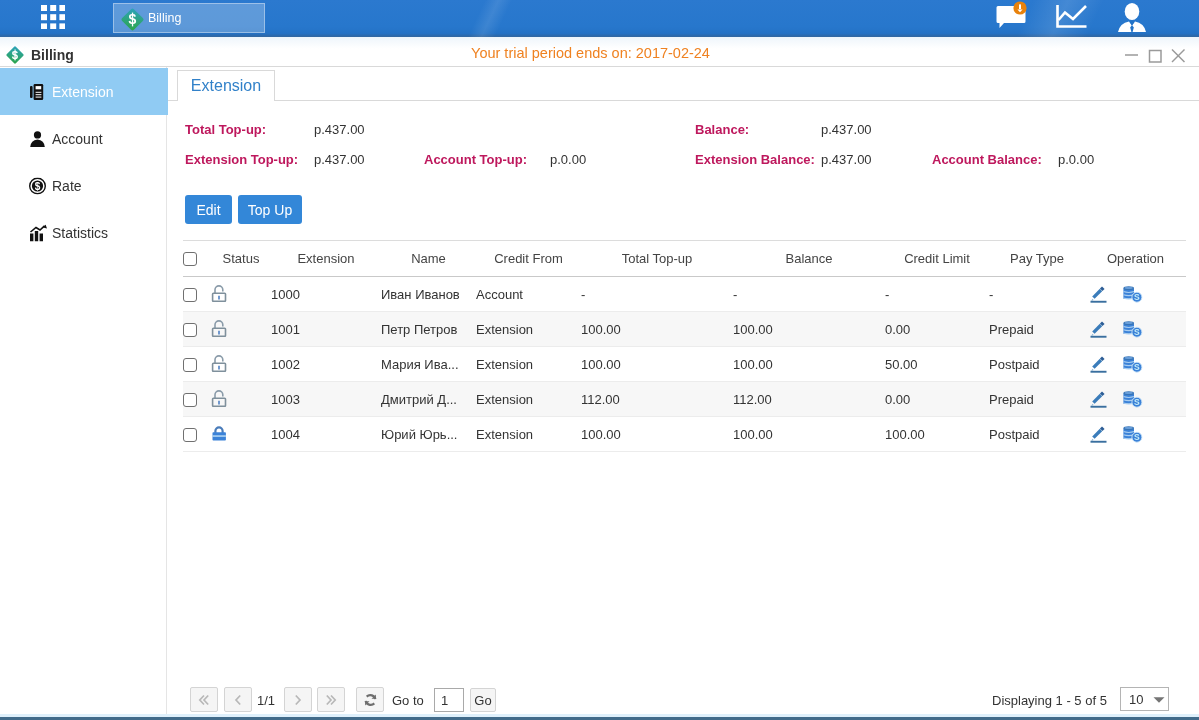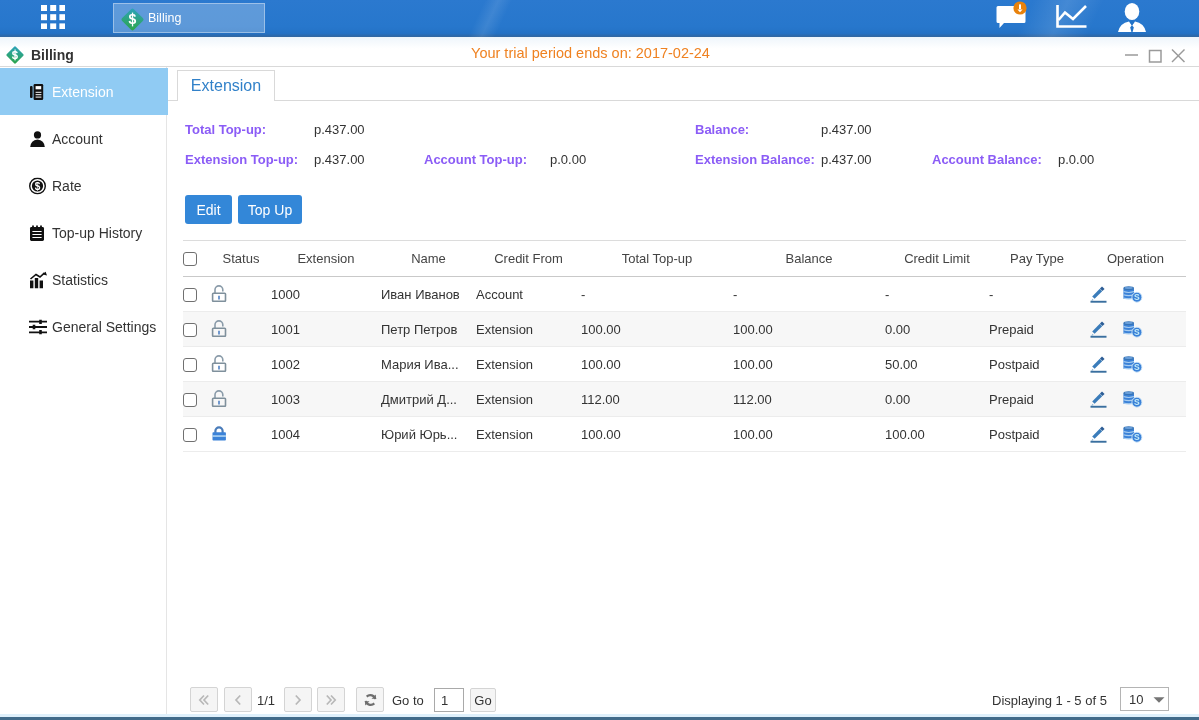--- a/index.html
+++ b/index.html
@@ -36,21 +36,21 @@
 .menuitem.sel { background:#90cbf3; width:168px; }
 .menuitem.sel .mtxt { color:#fff; }
 
 
 #content { position:absolute; left:168px; top:67px; width:1031px; height:647px; background:#fff; }
 #tabbar { position:absolute; left:0; top:0; width:1031px; height:34px; border-bottom:1px solid #d9d9d9; }
 #activetab { position:absolute; left:9px; top:3px; width:98px; height:31px; background:#fff;
   border:1px solid #d9d9d9; border-bottom:none; color:#3181c9; font-size:16px;
   display:flex; align-items:center; justify-content:center; }
 
-.statlabel { position:absolute; font-size:13px; font-weight:bold; color:#8b5cf6; }
+.statlabel { position:absolute; font-size:13px; font-weight:bold; color:#be185d; }
 .statval { position:absolute; font-size:13px; color:#333; }
 
 .btn { position:absolute; background:#3387d8; color:#fff; font-size:14px; border-radius:3px;
   display:flex; align-items:center; justify-content:center; }
 
 
 #tbl { position:absolute; left:15px; top:173px; width:1003px; font-size:13px; color:#333; }
 #tbl table { border-collapse:collapse; width:1003px; table-layout:fixed; }
 #tbl thead td { border-top:1px solid #dcdcdc; border-bottom:1px solid #c9c9c9; height:36px;
   text-align:center; color:#444; }
@@ -169,59 +169,28 @@
     </div>
     <div class="menuitem">
       <svg class="micon" width="17" height="17" viewBox="0 0 17 17">
         <circle cx="8.5" cy="8.5" r="7.8" fill="none" stroke="#111" stroke-width="1.4"></circle>
         <circle cx="8.5" cy="8.5" r="5.6" fill="#111"></circle>
         <text x="8.5" y="12.2" font-size="10" font-weight="bold" fill="#fff" text-anchor="middle" font-family="Liberation Sans">$</text>
       </svg>
       <span class="mtxt">Rate</span>
     </div>
     <div class="menuitem">
-      <svg class="micon" width="16" height="17" viewBox="0 0 16 17">
-        <rect x="1" y="2.5" width="14" height="14" rx="1.4" fill="#111"></rect>
-        <g stroke="#111" stroke-width="1.8">
-            <line x1="4" y1="0.9" x2="4" y2="4"></line>
-            <line x1="8" y1="0.9" x2="8" y2="4"></line>
-            <line x1="12" y1="0.9" x2="12" y2="4"></line>
-          </g>
-        <g stroke="#fff" stroke-width="1.2">
-            <line x1="3.4" y1="7" x2="12.6" y2="7"></line>
-            <line x1="3.4" y1="10" x2="12.6" y2="10"></line>
-            <line x1="3.4" y1="13" x2="12.6" y2="13"></line>
-          </g>
-      </svg>
-      <span class="mtxt">Top-up History</span>
-    </div>
-    <div class="menuitem">
       <svg class="micon" width="18" height="17" viewBox="0 0 18 17">
         <rect x="1" y="9" width="3.4" height="8" fill="#111"></rect>
         <rect x="5.8" y="6.5" width="3.4" height="10.5" fill="#111"></rect>
         <rect x="10.6" y="9" width="3.4" height="8" fill="#111"></rect>
         <path d="M1.5 7.5 l5.5 -4.5 l4 2.5 l4.5 -4.2" fill="none" stroke="#111" stroke-width="1.6"></path>
         <path d="M16.5 0 l1.5 4 l-4 -1 z" fill="#111"></path>
       </svg>
       <span class="mtxt">Statistics</span>
-    </div>
-    <div class="menuitem">
-      <svg class="micon" width="18" height="15" viewBox="0 0 18 15">
-        <g stroke="#111" stroke-width="1.8">
-          <line x1="0" y1="2.2" x2="18" y2="2.2"></line>
-            <line x1="0" y1="7.5" x2="18" y2="7.5"></line>
-            <line x1="0" y1="12.8" x2="18" y2="12.8"></line>
-        </g>
-        <g stroke="#111" stroke-width="2.6">
-          <line x1="11.5" y1="0" x2="11.5" y2="4.4"></line>
-            <line x1="5" y1="5.3" x2="5" y2="9.7"></line>
-            <line x1="11.5" y1="10.6" x2="11.5" y2="15"></line>
-        </g>
-      </svg>
-      <span class="mtxt">General Settings</span>
     </div>
   </div>
 
   <div id="content">
     <div id="tabbar">
         <div id="activetab">Extension</div>
       </div>
 
     <div class="statlabel" style="left:17px;top:55px">Total Top-up:</div>
     <div class="statval" style="left:146px;top:55px">p.437.00</div>

